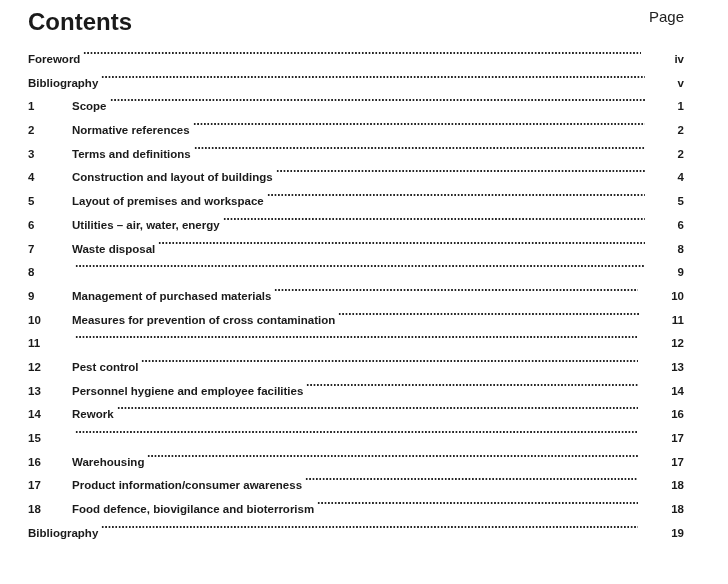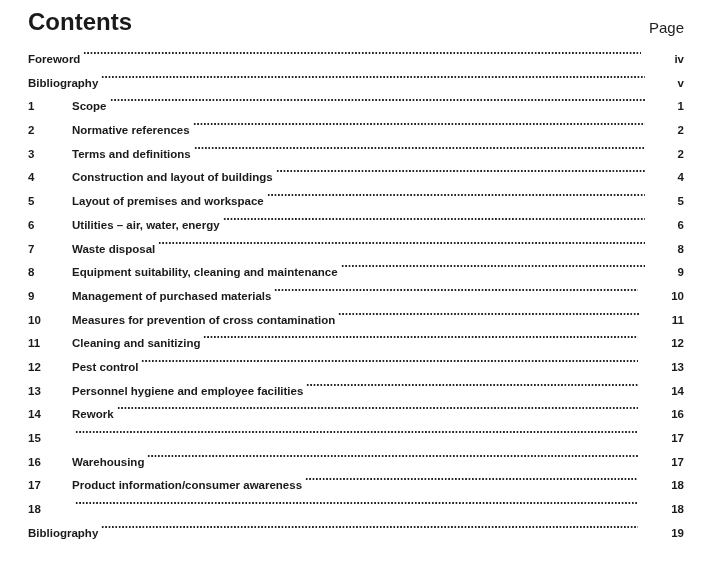--- a/index.html
+++ b/index.html
@@ -17,21 +17,21 @@
   .page {
     box-sizing: border-box;
     width: 728px;
     height: 584px;
     padding: 8px 44px 0 28px;
     background: #ffffff;
   }
   .toc-header {
     display: flex;
     justify-content: space-between;
-    align-items: flex-end;
+    align-items: flex-start;
   }
   .toc-title-heading {
     margin: 0;
     font-size: 24px;
     line-height: 28px;
     font-weight: bold;
     letter-spacing: 0px;
   }
   .page-col-label {
     font-size: 15px;
@@ -127,39 +127,37 @@
         <span class="toc-page-num">6</span>
       </div>
       <div class="toc-row">
         <span class="toc-num">7</span>
         <span class="toc-entry-title">Waste disposal</span>
         <span class="toc-leader"></span>
         <span class="toc-page-num">8</span>
       </div>
       <div class="toc-row">
         <span class="toc-num">8</span>
-        <span class="toc-entry-title">Equipment suitability, cleaning and maintenance</span>
         <span class="toc-leader"></span>
         <span class="toc-page-num">9</span>
       </div>
       <div class="toc-row">
         <span class="toc-num">9</span>
         <span class="toc-entry-title">Management of purchased materials</span>
         <span class="toc-leader"></span>
         <span class="toc-page-num">10</span>
       </div>
       <div class="toc-row">
         <span class="toc-num">10</span>
         <span class="toc-entry-title">Measures for prevention of cross contamination</span>
         <span class="toc-leader"></span>
         <span class="toc-page-num">11</span>
       </div>
       <div class="toc-row">
         <span class="toc-num">11</span>
-        <span class="toc-entry-title">Cleaning and sanitizing</span>
         <span class="toc-leader"></span>
         <span class="toc-page-num">12</span>
       </div>
       <div class="toc-row">
         <span class="toc-num">12</span>
         <span class="toc-entry-title">Pest control</span>
         <span class="toc-leader"></span>
         <span class="toc-page-num">13</span>
       </div>
       <div class="toc-row">
@@ -186,20 +184,21 @@
         <span class="toc-page-num">17</span>
       </div>
       <div class="toc-row">
         <span class="toc-num">17</span>
         <span class="toc-entry-title">Product information/consumer awareness</span>
         <span class="toc-leader"></span>
         <span class="toc-page-num">18</span>
       </div>
       <div class="toc-row">
         <span class="toc-num">18</span>
+        <span class="toc-entry-title">Food defence, biovigilance and bioterrorism</span>
         <span class="toc-leader"></span>
         <span class="toc-page-num">18</span>
       </div>
       <div class="toc-row">
         <span class="toc-entry-title">Bibliography</span>
         <span class="toc-leader"></span>
         <span class="toc-page-num">19</span>
       </div>
     </div>
 </div>

